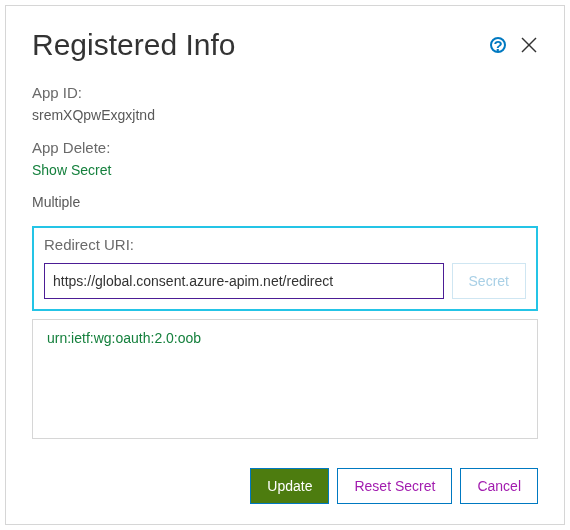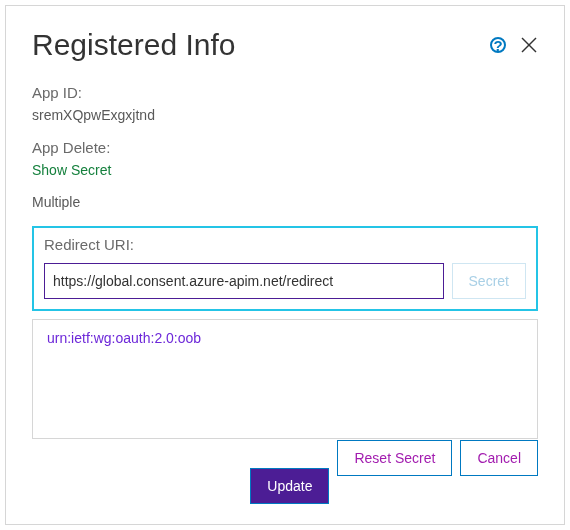--- a/index.html
+++ b/index.html
@@ -98,31 +98,30 @@
       background: #fff;
       color: #0079c1;
       cursor: pointer;
     }
     .btn.disabled {
       border-color: #cfe6f2;
       color: #a9d0e6;
       cursor: default;
     }
     .btn.primary {
-      background: #4c1d95;
+      background: #4d7c0f;
       color: #fff;
-      margin-top: 28px;
     }
     .uri-list {
       border: 1px solid #d6d6d6;
       margin-top: 8px;
       height: 120px;
       padding: 10px 14px;
       font-size: 14px;
-      color: #6d28d9;
+      color: #15803d;
       overflow: auto;
     }
     .footer {
       position: absolute;
       right: 26px;
       bottom: 20px;
       display: flex;
       gap: 8px;
     }
     .footer .btn.outline {

